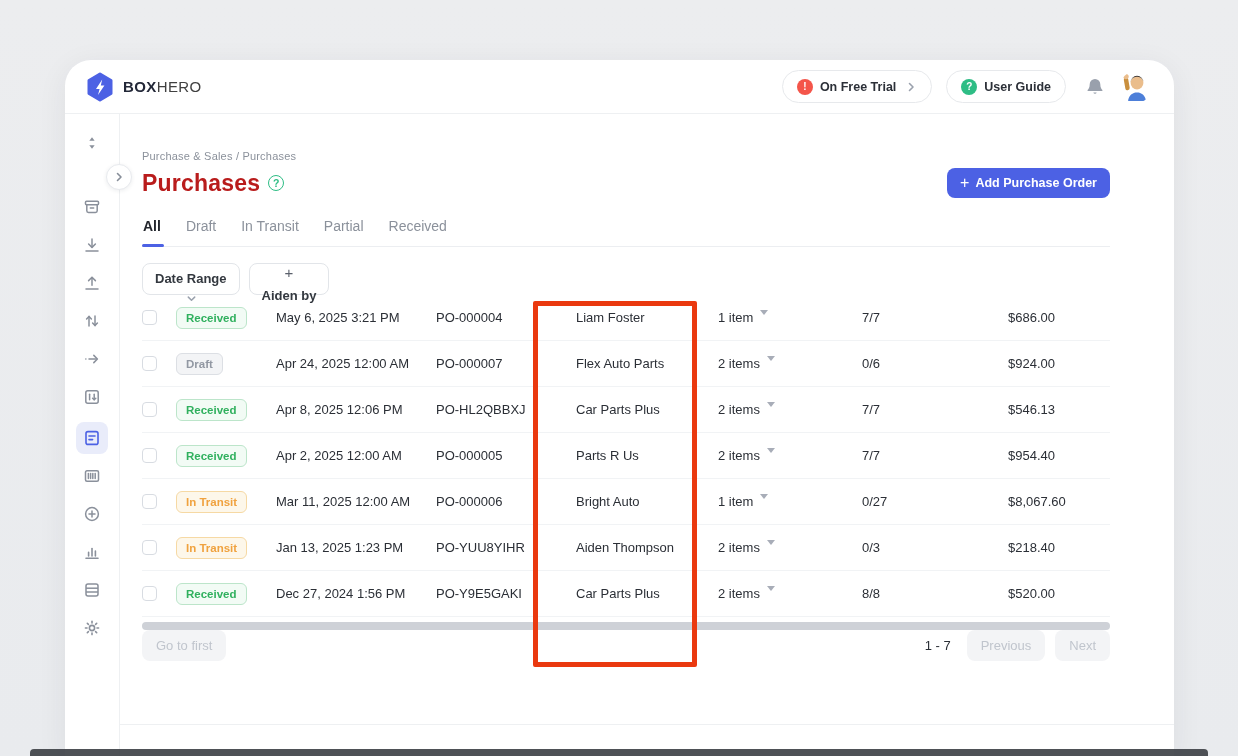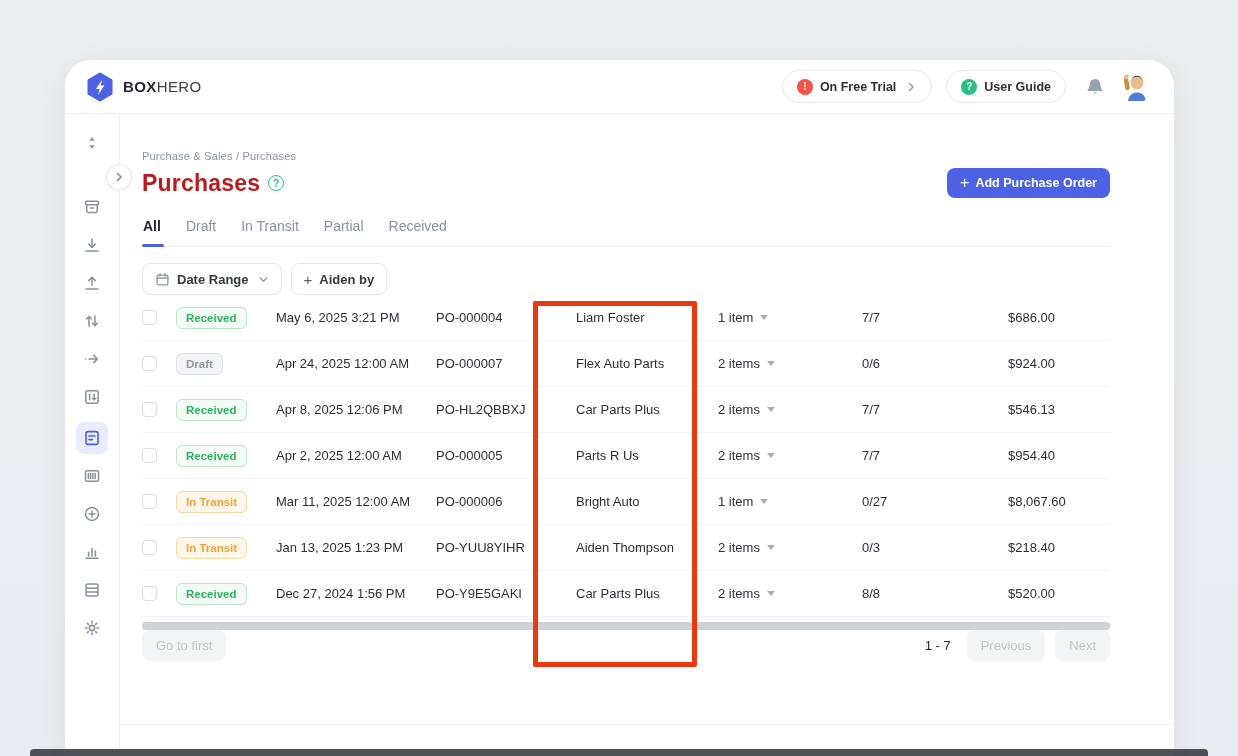--- a/index.html
+++ b/index.html
@@ -54,36 +54,36 @@
 
   .tabs { margin-top:14px; display:flex; gap:23px; border-bottom:1px solid #eceef1; }
   .tab { background:none; border:none; font-family:inherit; font-size:14px; color:#8b919b; padding:6px 1px 12px;
     cursor:pointer; position:relative; }
   .tab.active { color:#23262d; font-weight:700; }
   .tab.active::after { content:""; position:absolute; left:0; bottom:-1px; width:22px; height:3px;
     border-radius:2px; background:#4c61e4; }
 
   .filter-row { margin-top:16px; display:flex; align-items:center; }
   .f-btn { height:32px; display:flex; align-items:center; gap:7px; background:#fff; border:1px solid #e2e5e9;
-    border-radius:8px; padding:0 12px; font-size:13px; font-weight:600; color:#33383f; cursor:pointer; font-family:inherit; }
+    border-radius:8px; padding:0 12px; font-size:13px; font-weight:600; color:#33383f; cursor:pointer; font-family:inherit;flex-direction:column; }
   .f-btn + .f-btn { margin-left:9px; }
   .f-btn .chev-sm { color:#9aa1ad; display:flex; margin-left:2px; }
   .f-btn .plus { font-size:15px; font-weight:400; color:#5a606b; }
   .edit-cols { margin-left:auto; }
 
   
   .grid-row { display:grid; grid-template-columns:34px 100px 160px 140px 142px 144px 146px 1fr; align-items:center; }
   .thead { height:42px; border-bottom:1px solid #e8eaee; font-size:12.5px; font-weight:700; color:#383d47; margin-top:16px; }
   .trow { height:46px; border-bottom:1px solid #f1f3f5; font-size:13px; color:#2b2f36; }
   .checkbox { width:15px; height:15px; border:1.5px solid #d8dce2; border-radius:4px; background:#fff; cursor:pointer; }
   .badge { display:inline-block; font-size:11.5px; font-weight:600; padding:4px 9px; border-radius:6px; border:1px solid; }
   .badge.green { color:#30b05e; background:#f2fbf5; border-color:#bce5ca; }
   .badge.gray { color:#9298a3; background:#f3f4f6; border-color:#dcdfe4; }
   .badge.orange { color:#f0a23f; background:#fdf7ea; border-color:#f6d9a4; }
-  .items-cell { display:flex; align-items:center; cursor:pointer; }
+  .items-cell { display:flex; cursor:pointer; }
   .tri { width:0; height:0; border-left:4.5px solid transparent; border-right:4.5px solid transparent;
     border-top:5.5px solid #a8adb8; display:inline-block; margin-left:7px; }
 
   .hscroll { margin-top:5px; height:8px; background:#ced1d7; border-radius:4px; width:100%; cursor:pointer; }
 
   .pagination { margin-top:0; display:flex; align-items:center; }
   .pg-btn { height:31px; background:#f3f4f6; border:none; border-radius:8px; padding:0 14px; font-size:13px;
     color:#c0c5cd; font-family:inherit; cursor:default; }
   .pg-range { margin-left:auto; font-size:13px; color:#2b2f36; margin-right:16px; }
   .pg-btn + .pg-btn { margin-left:10px; }

